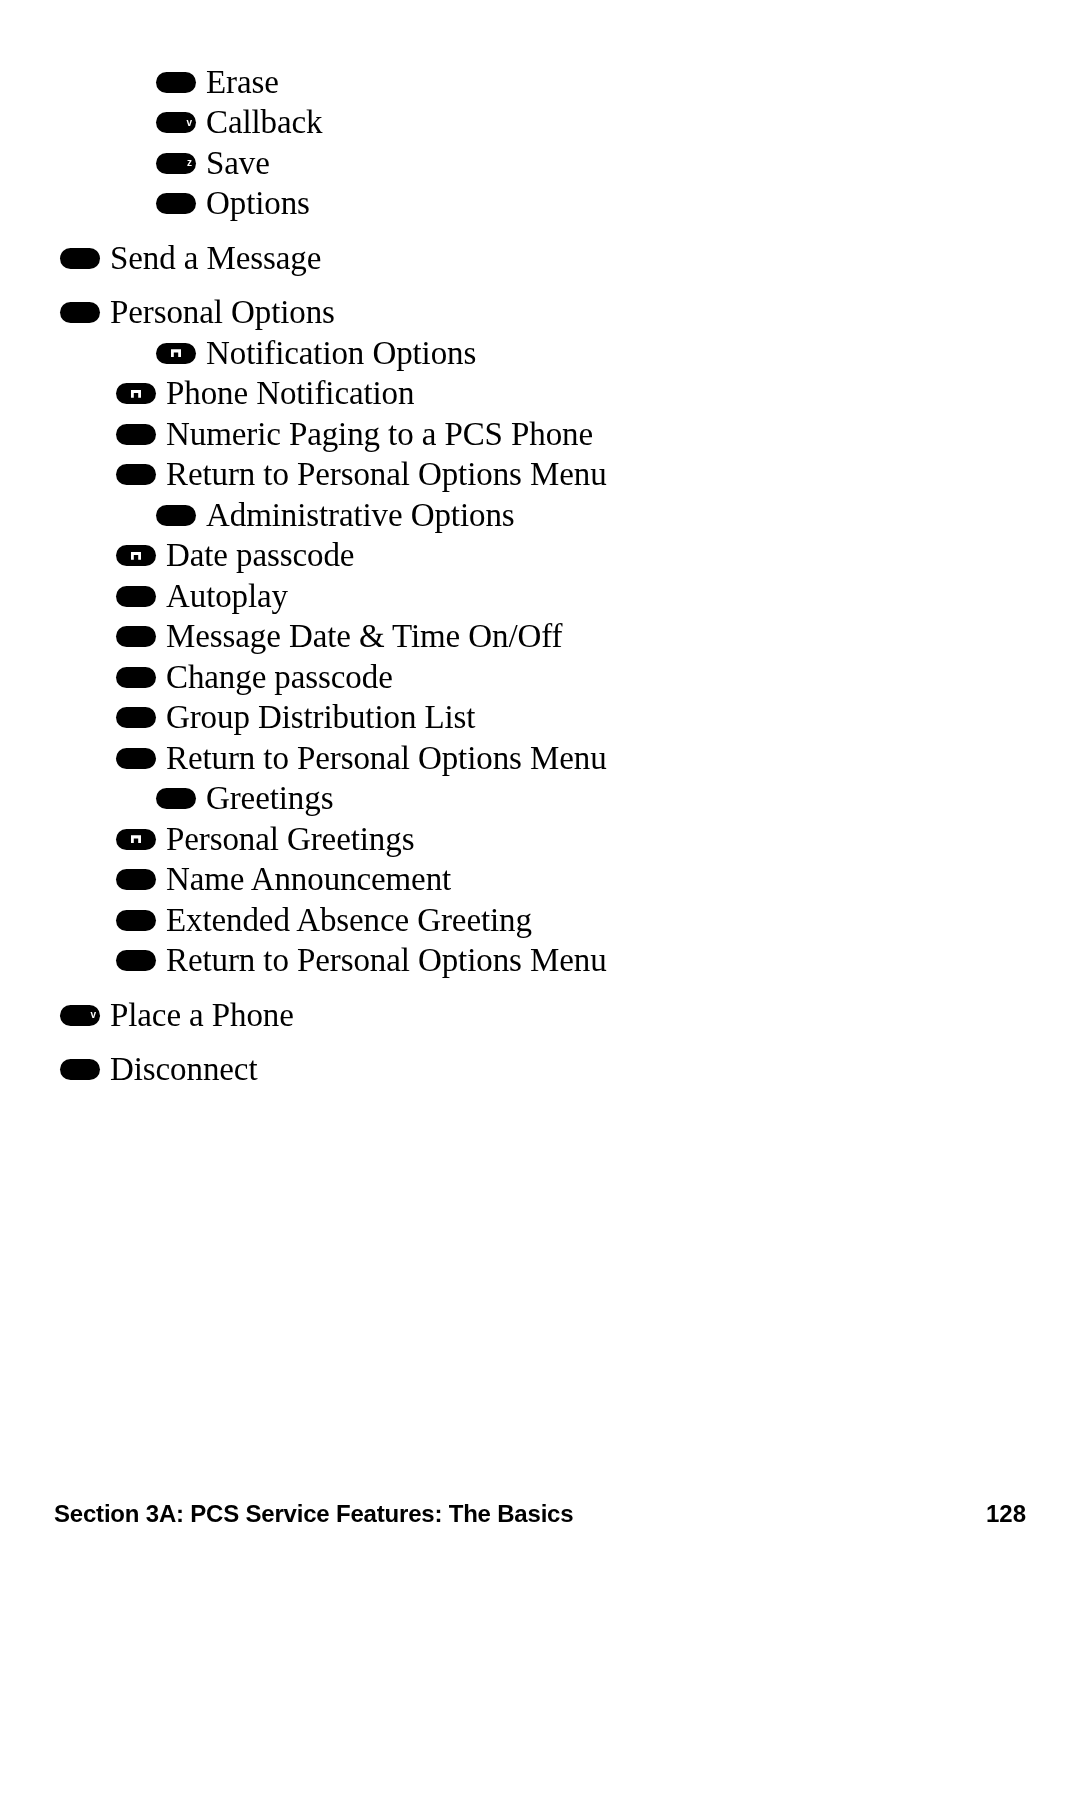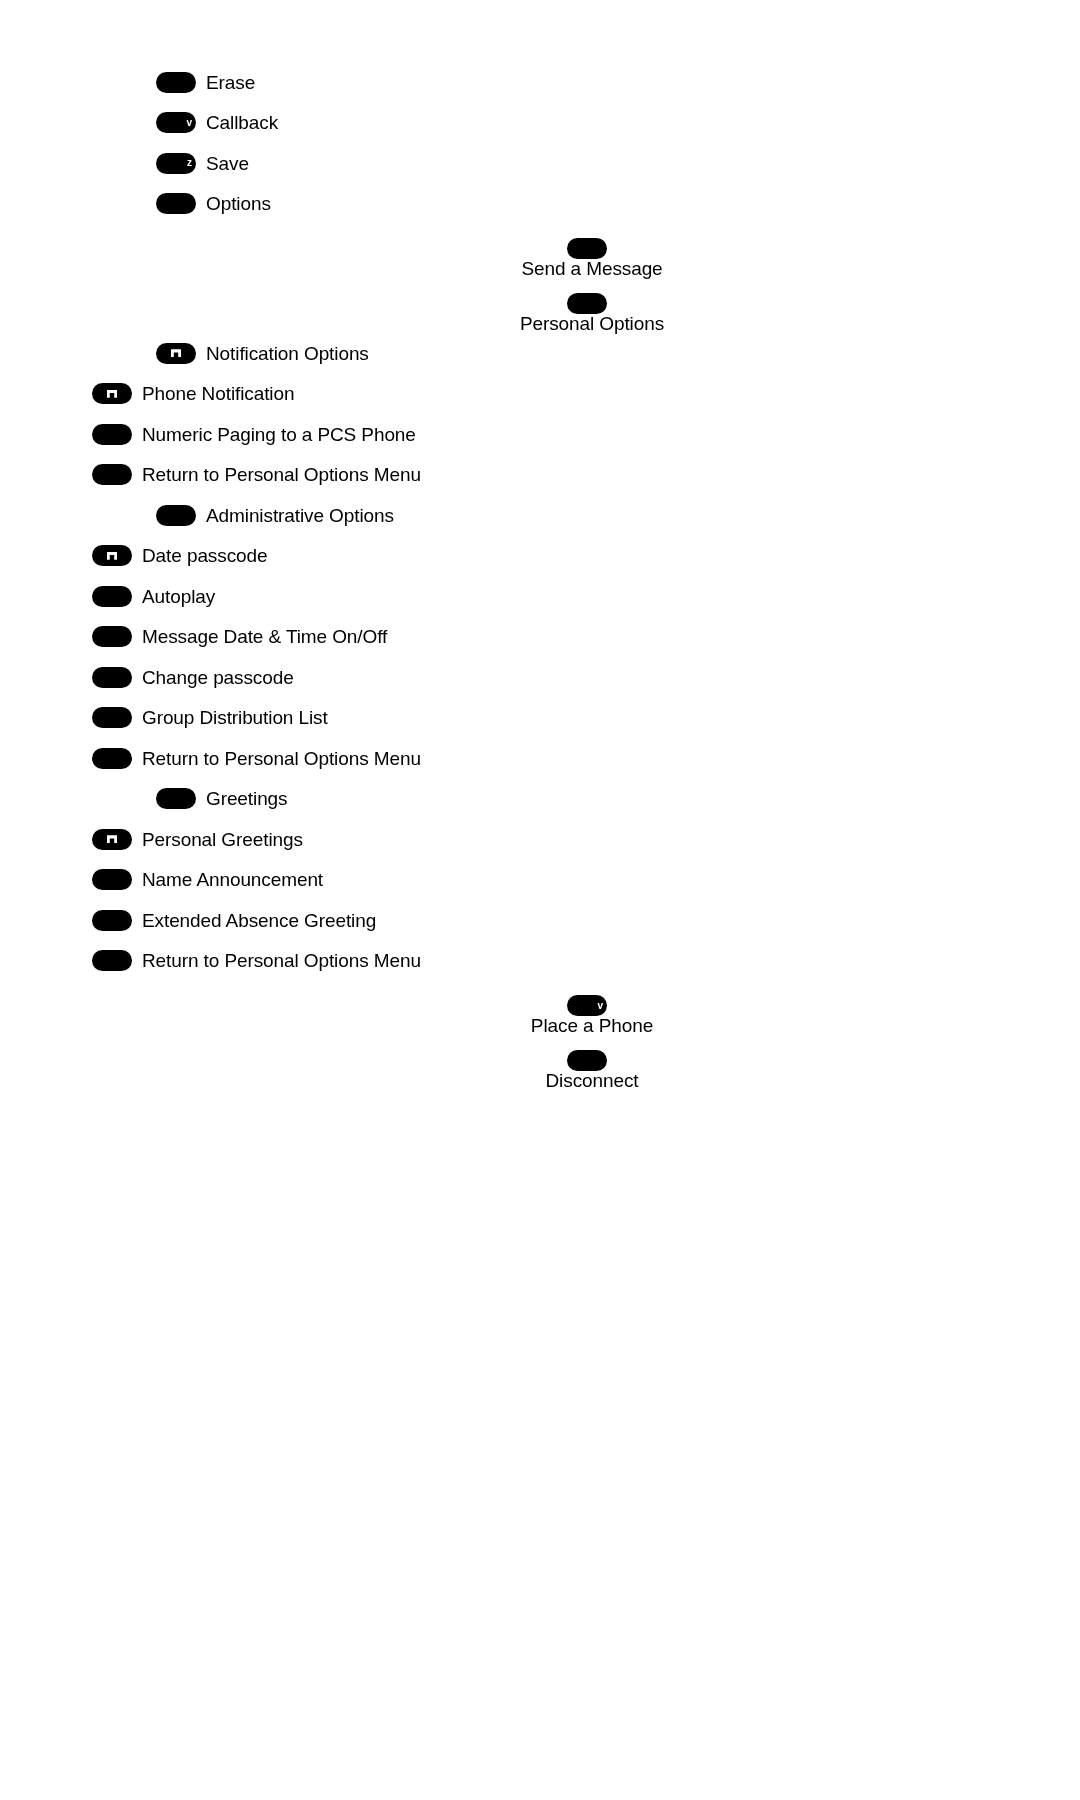--- a/index.html
+++ b/index.html
@@ -33,23 +33,23 @@
 
   .row {
     display: flex;
     align-items: center;
     height: 40.5px;
   }
   
   .row.gap-before { margin-top: 14px; }
 
   
-  .lvl-0 { padding-left: 104px; flex-direction: column; }
+  .lvl-0 { padding-left: 60px; }
   .lvl-1 { padding-left: 156px; }
-  .lvl-2 { padding-left: 92px; }
+  .lvl-2 { padding-left: 116px; }
 
   
   .bullet {
     position: relative;
     flex: 0 0 auto;
     width: 40px;
     height: 21px;
     background: #000000;
     border-radius: 10.5px;
     margin-right: 10px;
@@ -72,25 +72,26 @@
     left: 50%;
     transform: translate(-50%, -50%);
     width: 10px;
     height: 8px;
     background: #ffffff;
     color: transparent;
     clip-path: polygon(0 0, 100% 0, 100% 100%, 72% 100%, 72% 42%, 28% 42%, 28% 100%, 0 100%);
   }
 
   .label {
-    font-size: 19px;
+    font-size: 33px;
     line-height: 1;
     letter-spacing: -0.1px;
     white-space: nowrap;
     font-stretch: condensed;
+    font-family: Liberation Serif, serif;
   }
 
   
   .footer {
     position: absolute;
     left: 54px;
     right: 54px;
     bottom: 272px;
     display: flex;
     align-items: baseline;
@@ -217,14 +218,18 @@
           <span class="glyph">v</span>
         </span>
         <span class="label">Place a Phone</span>
       </div>
       <div class="row lvl-0 gap-before">
         <span class="bullet"></span>
         <span class="label">Disconnect</span>
       </div>
     </div>
 
+  <div class="footer">
+    <div class="footer-title">Section 3A: PCS Service Features: The Basics</div>
+    <div class="footer-page">128</div>
+  </div>
 
 </div>
 
 </body></html>

